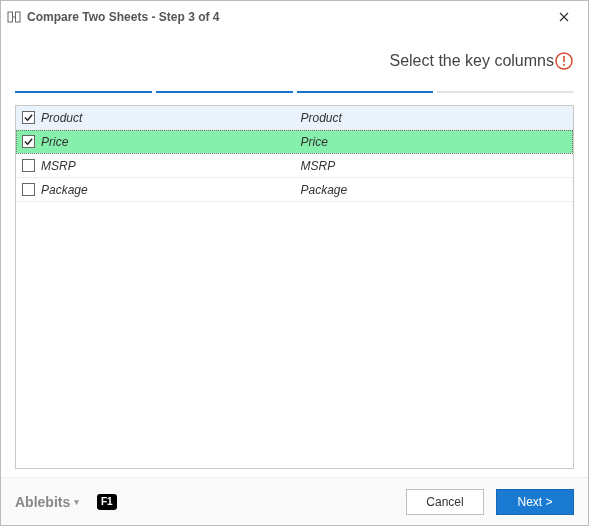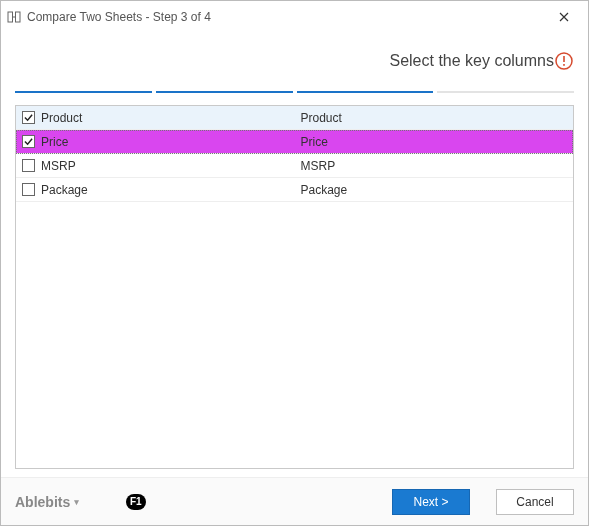--- a/index.html
+++ b/index.html
@@ -17,20 +17,21 @@
     display: flex;
     flex-direction: column;
     background: #fff;
   }
   .titlebar {
     height: 28px;
     display: flex;
     align-items: center;
     padding: 16px 6px;
     gap: 6px;
+    font-weight: bold;
   }
   .app-glyph {
     width: 14px; height: 14px;
     display: flex; align-items: center; justify-content: center;
   }
   .title-text { flex: 1; color: #555; }
   .close-btn {
     width: 36px; height: 100%;
     display: flex; align-items: center; justify-content: center;
     cursor: pointer;
@@ -104,22 +105,23 @@
     overflow: auto;
     background: #fff;
   }
   .row {
     display: flex;
     height: 24px;
     align-items: stretch;
     border-bottom: 1px solid #eee;
     font-size: 12px;
     color: #333;
-  }
-  .row.sel { background: #d946ef; outline: 1px dotted #777; outline-offset: -1px;}
+    font-style: italic;
+  }
+  .row.sel { background: #86efac; outline: 1px dotted #777; outline-offset: -1px;}
   .row.sel-lite { background: #eaf3fb; }
   .row .cell {
     flex: 1;
     display: flex;
     align-items: center;
     padding: 0 6px;
     gap: 6px;
   }
   .checkbox {
     width: 13px; height: 13px;
@@ -135,45 +137,45 @@
     text-align: right;
     padding: 6px 2px 2px 2px;
     color: #555;
   }
 
   .footer {
     height: 48px;
     display: flex;
     align-items: center;
     padding: 0 14px;
-    gap: 26px;
+    gap: 12px;
     border-top: 1px solid #eee;
     background: #fafafa;
   }
   .brand {
     color: #888;
     font-size: 14px;
     font-weight: 600;
     display: flex;
     align-items: center;
     gap: 4px;
     cursor: pointer;
   }
   .brand .chev {
     font-size: 9px;
     color: #999;
   }
   .f1 {
-    margin-left: 21px;
+    margin-left: 6px;
     width: 20px; height: 16px;
     background: #000000;
     color: #fff;
     font-size: 10px;
     font-weight: bold;
-    border-radius: 8px;
+    border-radius: 3px;
     display: flex; align-items: center; justify-content: center;
     cursor: pointer;
   }
   .spacer { flex: 1; }
   .btn {
     min-width: 78px;
     height: 26px;
     border: 1px solid #bfbfbf;
     background: #fff;
     font-size: 12px;
@@ -290,17 +292,17 @@
 
   <div class="footer">
     <div class="brand">
       <span>Ablebits</span>
       <span class="chev">▾</span>
     </div>
     <div class="f1">
       <span>F1</span>
     </div>
     <div class="spacer"></div>
+    <button class="btn">Cancel</button>
     <button class="btn primary">Next &gt;</button>
-    <button class="btn">Cancel</button>
   </div>
 
 </div>
 
 </body></html>

